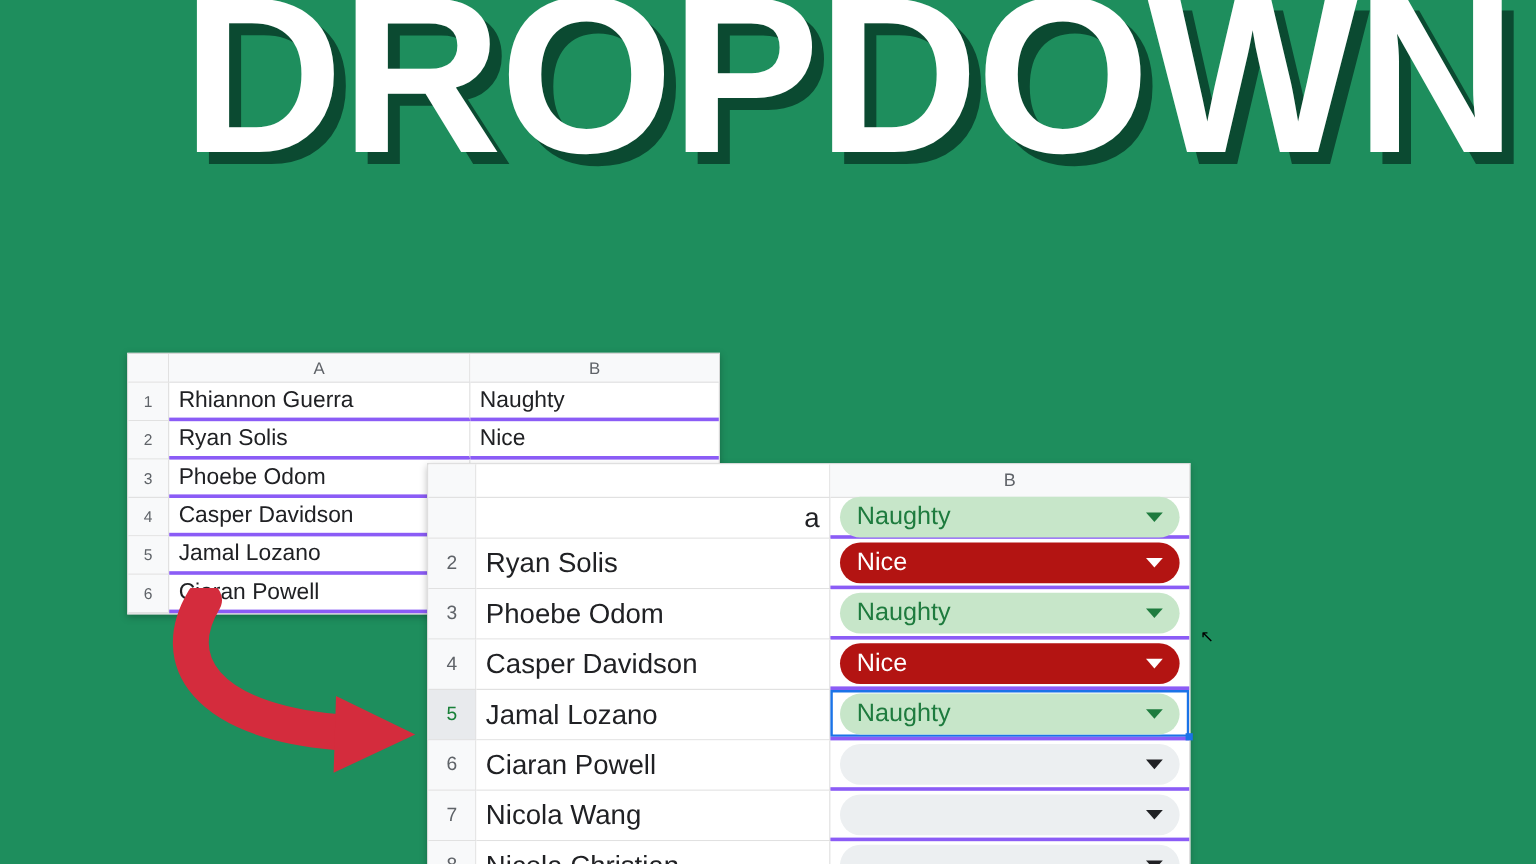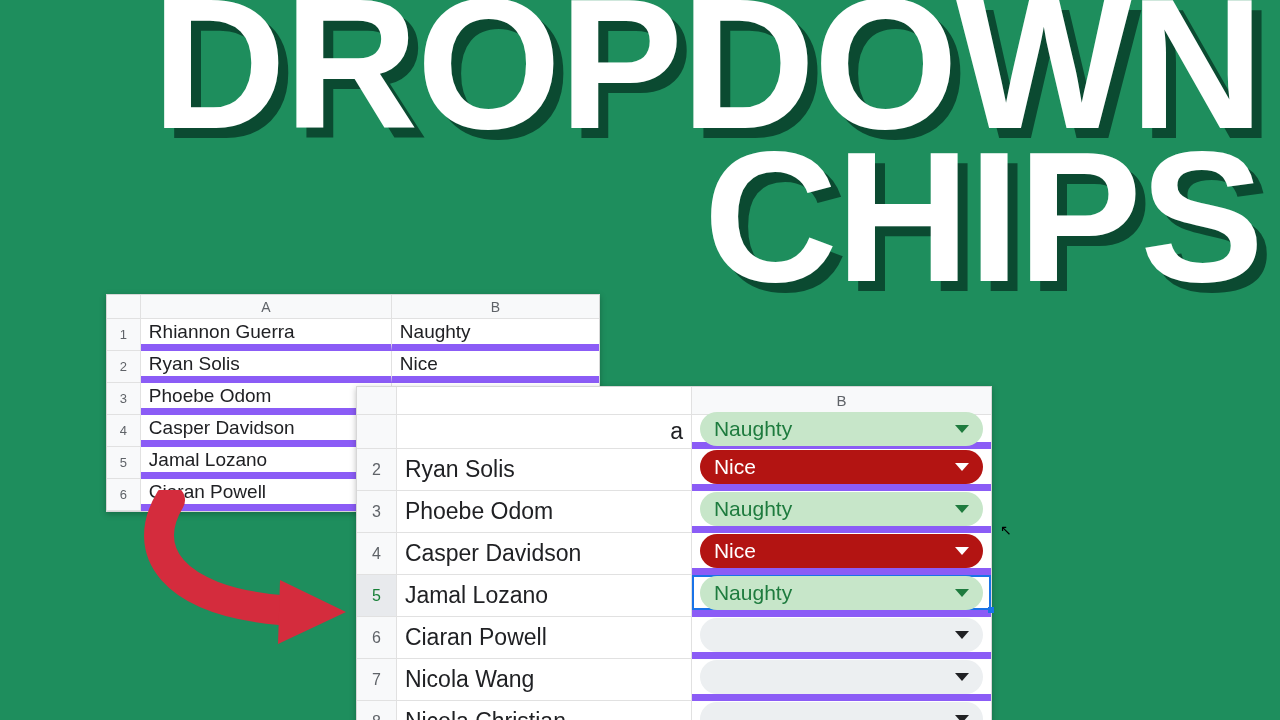--- a/index.html
+++ b/index.html
@@ -42,21 +42,21 @@
     display: flex;
     align-items: center;
     justify-content: center;
     border-right: 1px solid #e1e1e1;
     border-bottom: 1px solid #e1e1e1;
     font-size: 14px;
   }
   .row { display: flex; }
   .cell {
     border-right: 1px solid #e1e1e1;
-    border-bottom: 7px solid #8b5cf6;
+    border-bottom: 3px solid #8b5cf6;
     display: flex;
     align-items: center;
     padding: 0 8px;
     font-size: 20px;
     color: #202124;
   }
 
   
   #sheet-src { left: 106px; top: 294px; width: 494px; }
   #sheet-src .corner { width: 34px; height: 24px; }
@@ -139,21 +139,20 @@
     width: 10px; height: 14px;
     color: #000;
     font-size: 14px;
   }
 </style>
 </head>
 <body>
 
 <div class="headline">
   <span id="hl1">DROPDOWN</span>
-  <span id="hl2">CHIPS</span>
 </div>
 
 <div id="sheet-src" class="sheet">
   <div class="hdr-row">
     <div class="corner"></div>
     <div class="colhdr col-a">A</div>
     <div class="colhdr col-b">B</div>
   </div>
 
   <div class="row">

